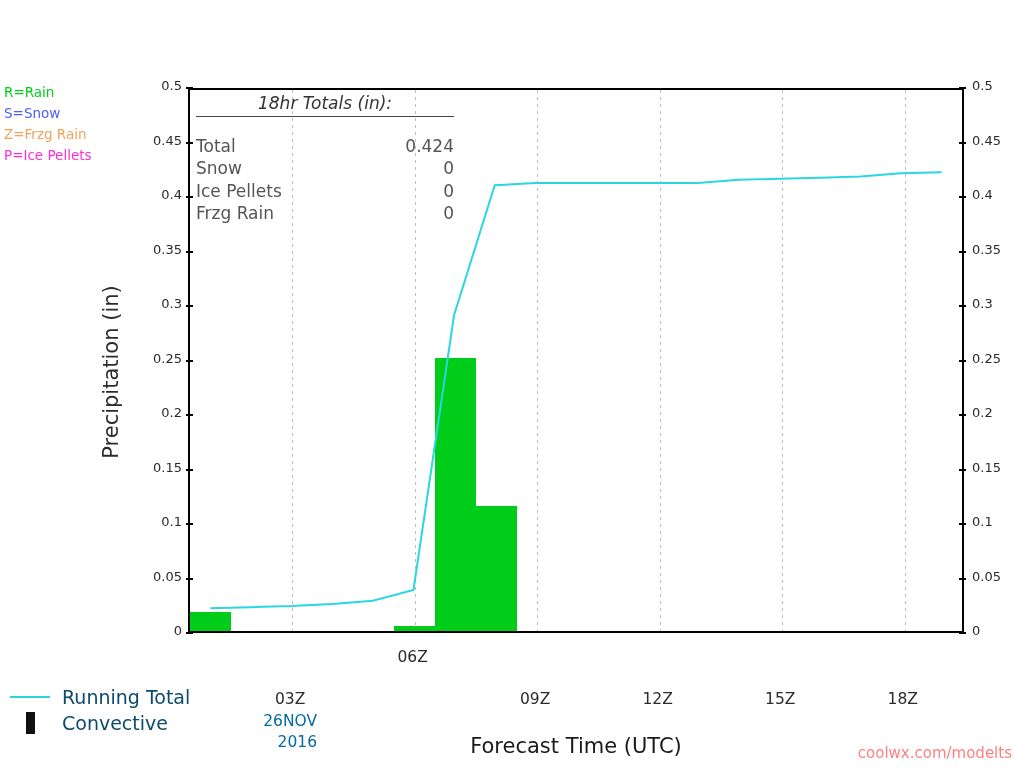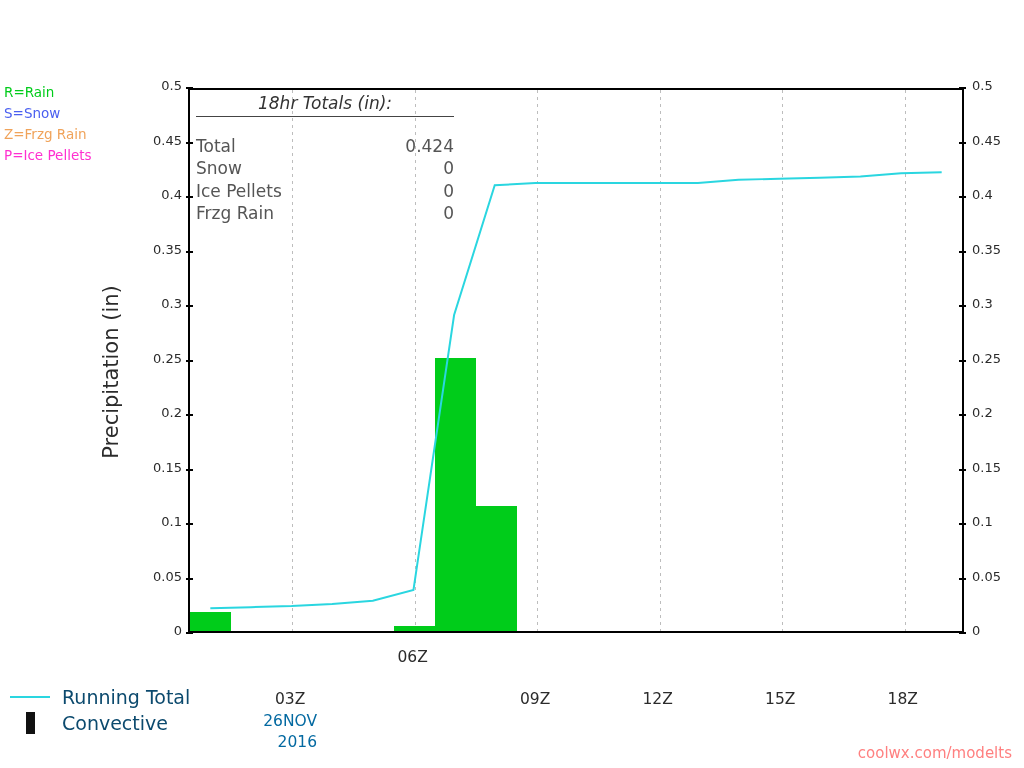--- a/index.html
+++ b/index.html
@@ -178,20 +178,21 @@
       <div class="xtick" style="left: 657.684px; top: 690px;">12Z</div>
       <div class="xtick" style="left: 780.211px; top: 690px;">15Z</div>
       <div class="xtick" style="left: 902.737px; top: 690px;">18Z</div>
     </div>
 
   <div id="date-stamp" class="abs" style="left: 290.105px; top: 711px;">
     <div>26NOV</div>
     <div>2016</div>
   </div>
 
+  <div class="abs" id="xaxis-title">Forecast Time (UTC)</div>
 
   <div class="abs" id="series-legend">
     <div class="leg-row">
       <span class="leg-swatch-line"></span>
       <span>Running Total</span>
     </div>
     <div class="leg-row">
       <span class="leg-swatch-bar"></span>
       <span>Convective</span>
     </div>

